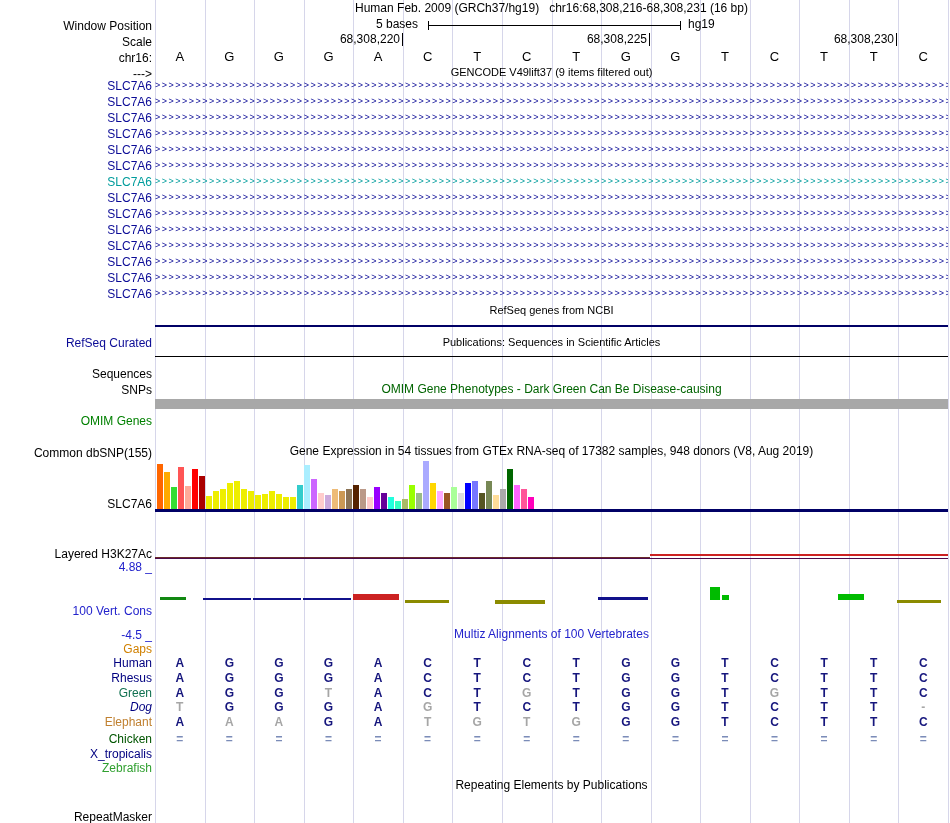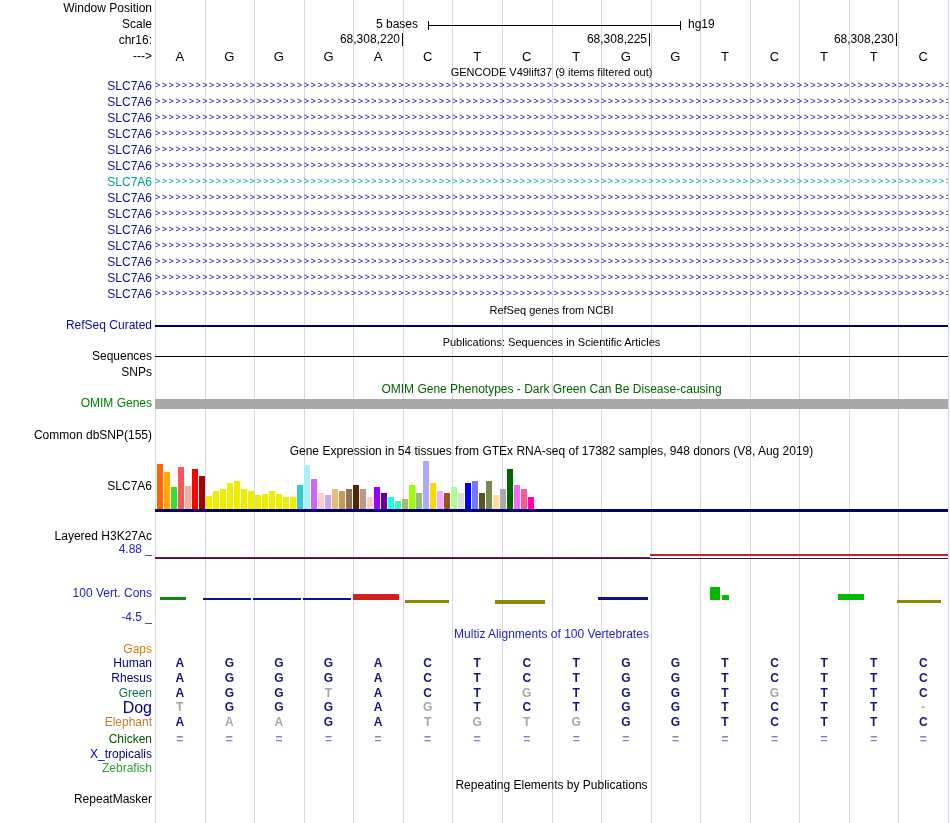--- a/index.html
+++ b/index.html
@@ -1,19 +1,19 @@
 <!DOCTYPE html>
 <html><head>
 <meta charset="utf-8">
 <style>
   * { margin:0; padding:0; box-sizing:border-box; }
   html,body { background:#fff; }
   body { font-family:"Liberation Sans", sans-serif; }
   #browser { position:relative; width:950px; height:823px; background:#fff; overflow:hidden; color:#000; font-size:12px; }
-  .lbl { position:absolute; right:798px; white-space:nowrap; font-size:12px; line-height:13px; }
+  .lbl { position:absolute; right:798px; white-space:nowrap; font-size:12px; line-height:13px;margin-top:18px; }
   .ctr { position:absolute; left:155px; width:793px; text-align:center; white-space:nowrap; font-size:12px; line-height:13px; }
   .small { font-size:11px; }
   .coord { position:absolute; top:33px; height:13px; font-size:12px; line-height:12px; white-space:nowrap; border-right:1px solid #000; padding-right:2px; }
   .trackline { position:absolute; left:155px; width:793px; }
   .blue { color:#2222cc; }
   .greentitle { color:#006400; }
 </style>
 </head>
 <body>
 
@@ -33,20 +33,21 @@
       <div style="position: absolute; left: 650.625px; top: 0px; width: 1px; height: 823px; background: rgb(214, 214, 234);"></div>
       <div style="position: absolute; left: 700.188px; top: 0px; width: 1px; height: 823px; background: rgb(214, 214, 234);"></div>
       <div style="position: absolute; left: 749.75px; top: 0px; width: 1px; height: 823px; background: rgb(214, 214, 234);"></div>
       <div style="position: absolute; left: 799.312px; top: 0px; width: 1px; height: 823px; background: rgb(214, 214, 234);"></div>
       <div style="position: absolute; left: 848.875px; top: 0px; width: 1px; height: 823px; background: rgb(214, 214, 234);"></div>
       <div style="position: absolute; left: 898.438px; top: 0px; width: 1px; height: 823px; background: rgb(214, 214, 234);"></div>
       <div style="position: absolute; left: 948px; top: 0px; width: 1px; height: 823px; background: rgb(214, 214, 234);"></div>
     </div>
 
   <div class="lbl" style="top:2px">Window Position</div>
+  <div class="ctr" style="top:2px">Human Feb. 2009 (GRCh37/hg19) &nbsp; chr16:68,308,216-68,308,231 (16 bp)</div>
 
   <div class="lbl" style="top:18px">Scale</div>
   <div style="position:absolute;right:532px;top:18px;font-size:12px;line-height:13px;white-space:nowrap">5 bases</div>
   <div style="position:absolute;left:428px;top:21px;width:253px;height:9px;border-left:1px solid #000;border-right:1px solid #000;">
     <div style="position:absolute;left:0;top:4px;width:100%;height:1px;background:#000;"></div>
   </div>
   <div style="position:absolute;left:688px;top:18px;font-size:12px;line-height:13px">hg19</div>
 
   <div class="lbl" style="top:34px">chr16:</div>
   <div class="coord" style="right:547px">68,308,220</div>
@@ -252,21 +253,21 @@
       <div style="position: absolute; left: 452.375px; top: 687px; width: 49.5625px; text-align: center; font-weight: bold; font-size: 12px; line-height: 13px; color: rgb(22, 22, 125);">T</div>
       <div style="position: absolute; left: 501.938px; top: 687px; width: 49.5625px; text-align: center; font-weight: bold; font-size: 12px; line-height: 13px; color: rgb(166, 166, 166);">G</div>
       <div style="position: absolute; left: 551.5px; top: 687px; width: 49.5625px; text-align: center; font-weight: bold; font-size: 12px; line-height: 13px; color: rgb(22, 22, 125);">T</div>
       <div style="position: absolute; left: 601.062px; top: 687px; width: 49.5625px; text-align: center; font-weight: bold; font-size: 12px; line-height: 13px; color: rgb(22, 22, 125);">G</div>
       <div style="position: absolute; left: 650.625px; top: 687px; width: 49.5625px; text-align: center; font-weight: bold; font-size: 12px; line-height: 13px; color: rgb(22, 22, 125);">G</div>
       <div style="position: absolute; left: 700.188px; top: 687px; width: 49.5625px; text-align: center; font-weight: bold; font-size: 12px; line-height: 13px; color: rgb(22, 22, 125);">T</div>
       <div style="position: absolute; left: 749.75px; top: 687px; width: 49.5625px; text-align: center; font-weight: bold; font-size: 12px; line-height: 13px; color: rgb(166, 166, 166);">G</div>
       <div style="position: absolute; left: 799.312px; top: 687px; width: 49.5625px; text-align: center; font-weight: bold; font-size: 12px; line-height: 13px; color: rgb(22, 22, 125);">T</div>
       <div style="position: absolute; left: 848.875px; top: 687px; width: 49.5625px; text-align: center; font-weight: bold; font-size: 12px; line-height: 13px; color: rgb(22, 22, 125);">T</div>
       <div style="position: absolute; left: 898.438px; top: 687px; width: 49.5625px; text-align: center; font-weight: bold; font-size: 12px; line-height: 13px; color: rgb(22, 22, 125);">C</div>
-      <div style="position: absolute; right: 798px; top: 701px; color: rgb(0, 0, 128); font-size: 16px; line-height: 13px; white-space: nowrap;">Dog</div>
+      <div style="position: absolute; right: 798px; top: 701px; color: rgb(0, 0, 128); font-size: 12px; line-height: 13px; white-space: nowrap; font-style: italic;">Dog</div>
       <div style="position: absolute; left: 155px; top: 701px; width: 49.5625px; text-align: center; font-weight: bold; font-size: 12px; line-height: 13px; color: rgb(166, 166, 166);">T</div>
       <div style="position: absolute; left: 204.562px; top: 701px; width: 49.5625px; text-align: center; font-weight: bold; font-size: 12px; line-height: 13px; color: rgb(22, 22, 125);">G</div>
       <div style="position: absolute; left: 254.125px; top: 701px; width: 49.5625px; text-align: center; font-weight: bold; font-size: 12px; line-height: 13px; color: rgb(22, 22, 125);">G</div>
       <div style="position: absolute; left: 303.688px; top: 701px; width: 49.5625px; text-align: center; font-weight: bold; font-size: 12px; line-height: 13px; color: rgb(22, 22, 125);">G</div>
       <div style="position: absolute; left: 353.25px; top: 701px; width: 49.5625px; text-align: center; font-weight: bold; font-size: 12px; line-height: 13px; color: rgb(22, 22, 125);">A</div>
       <div style="position: absolute; left: 402.812px; top: 701px; width: 49.5625px; text-align: center; font-weight: bold; font-size: 12px; line-height: 13px; color: rgb(166, 166, 166);">G</div>
       <div style="position: absolute; left: 452.375px; top: 701px; width: 49.5625px; text-align: center; font-weight: bold; font-size: 12px; line-height: 13px; color: rgb(22, 22, 125);">T</div>
       <div style="position: absolute; left: 501.938px; top: 701px; width: 49.5625px; text-align: center; font-weight: bold; font-size: 12px; line-height: 13px; color: rgb(22, 22, 125);">C</div>
       <div style="position: absolute; left: 551.5px; top: 701px; width: 49.5625px; text-align: center; font-weight: bold; font-size: 12px; line-height: 13px; color: rgb(22, 22, 125);">T</div>
       <div style="position: absolute; left: 601.062px; top: 701px; width: 49.5625px; text-align: center; font-weight: bold; font-size: 12px; line-height: 13px; color: rgb(22, 22, 125);">G</div>

